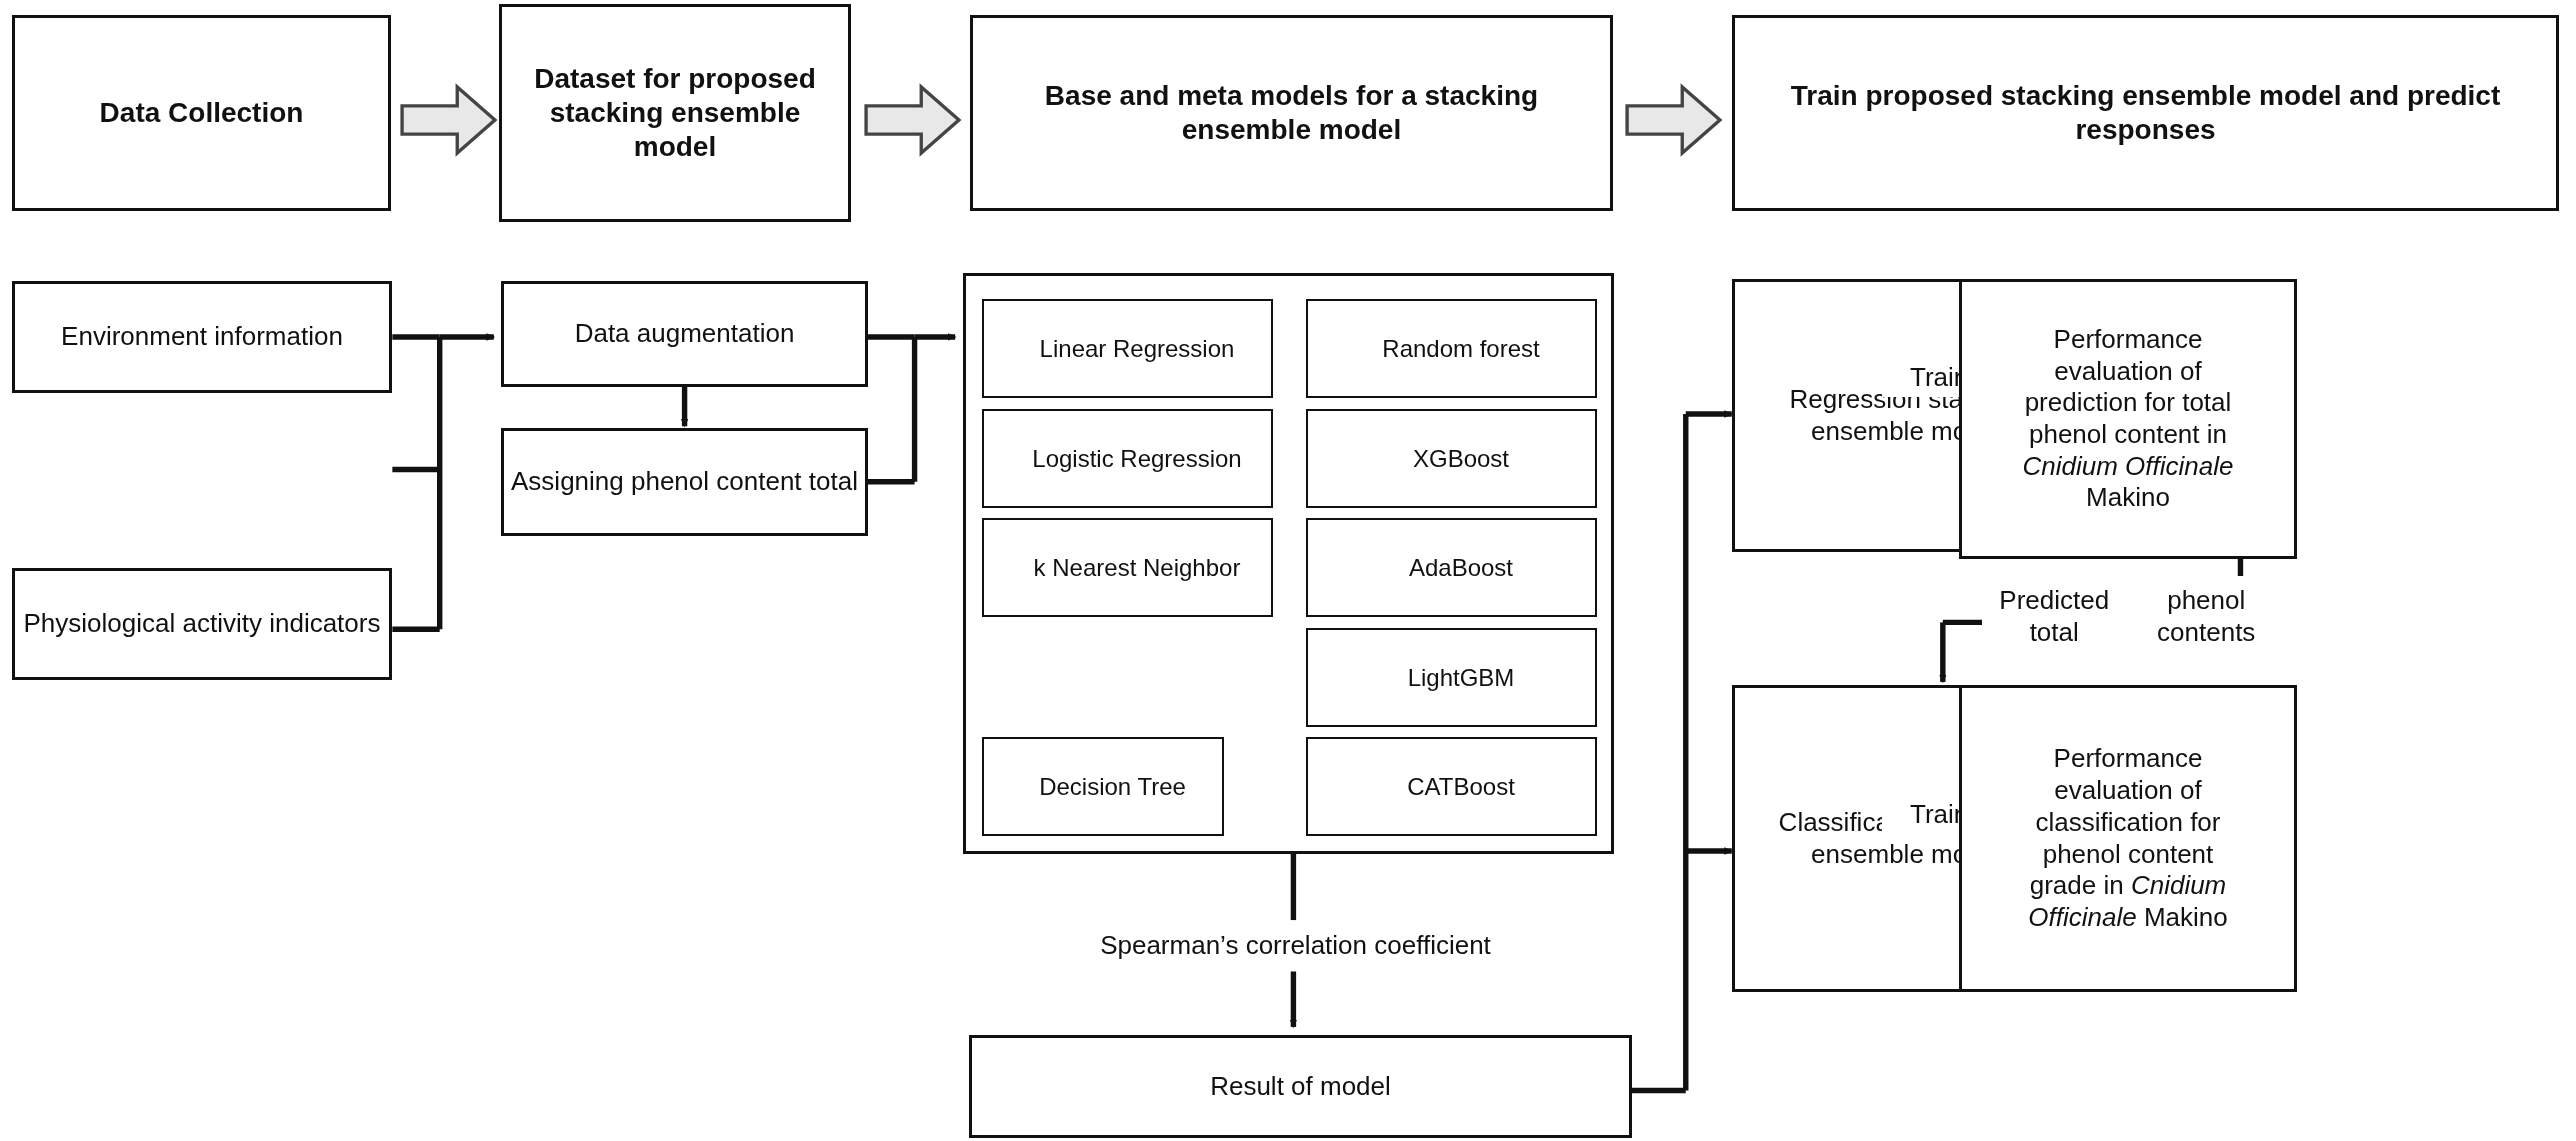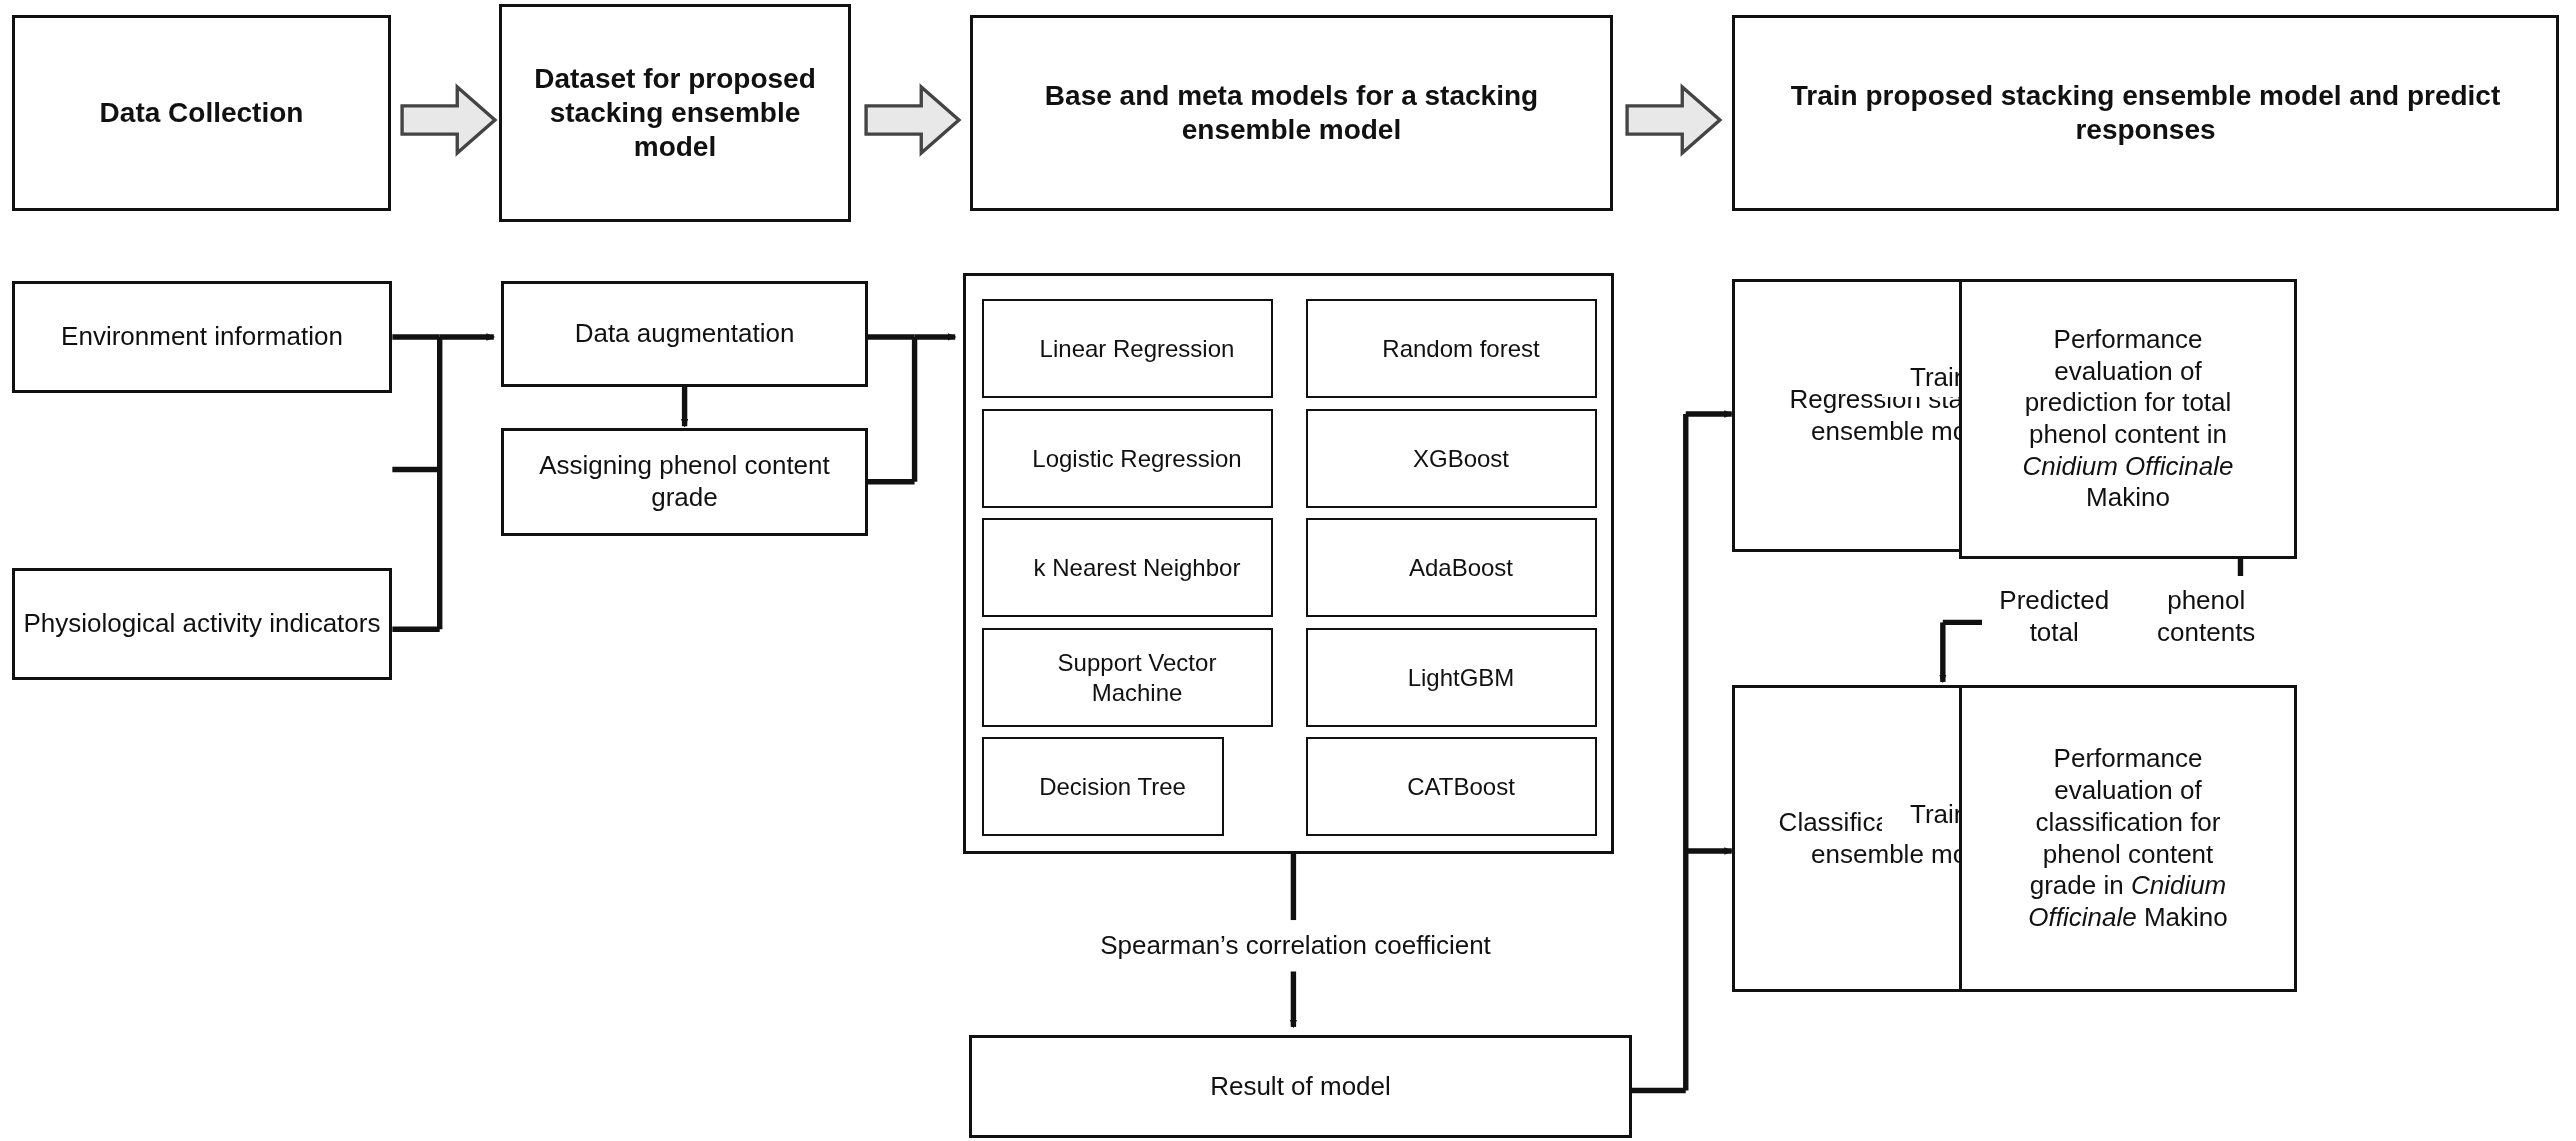--- a/index.html
+++ b/index.html
@@ -91,36 +91,33 @@
     <span class="inner">Environment information</span>
   </div>
   <div class="box" style="left:12px;top:568px;width:380px;height:112px;font-size:26px;">
     <span class="inner">Physiological activity indicators</span>
   </div>
 
   <div class="box" style="left:501px;top:281px;width:367px;height:106px;font-size:26px;">
     <span class="inner">Data augmentation</span>
   </div>
   <div class="box" style="left:501px;top:428px;width:367px;height:108px;font-size:26px;">
-    <span class="inner">Assigning phenol content grade</span>
+    <span class="inner">Assigning phenol content total</span>
   </div>
 
   <div class="grp" style="left:963px;top:273px;width:651px;height:581px;"></div>
 
   <div class="box thin" style="left:982px;top:299px;width:291px;height:99px;font-size:24px;">
     <span class="inner">Linear Regression</span>
   </div>
   <div class="box thin" style="left:982px;top:409px;width:291px;height:99px;font-size:24px;">
     <span class="inner">Logistic Regression</span>
   </div>
   <div class="box thin" style="left:982px;top:518px;width:291px;height:99px;font-size:24px;">
     <span class="inner">k Nearest Neighbor</span>
-  </div>
-  <div class="box thin" style="left:982px;top:628px;width:291px;height:99px;font-size:24px;">
-    <span class="inner">Support Vector Machine</span>
   </div>
   <div class="box thin" style="left:982px;top:737px;width:242px;height:99px;font-size:24px;">
     <span class="inner">Decision Tree</span>
   </div>
 
   <div class="box thin" style="left:1306px;top:299px;width:291px;height:99px;font-size:24px;">
     <span class="inner">Random forest</span>
   </div>
   <div class="box thin" style="left:1306px;top:409px;width:291px;height:99px;font-size:24px;">
     <span class="inner">XGBoost</span>

